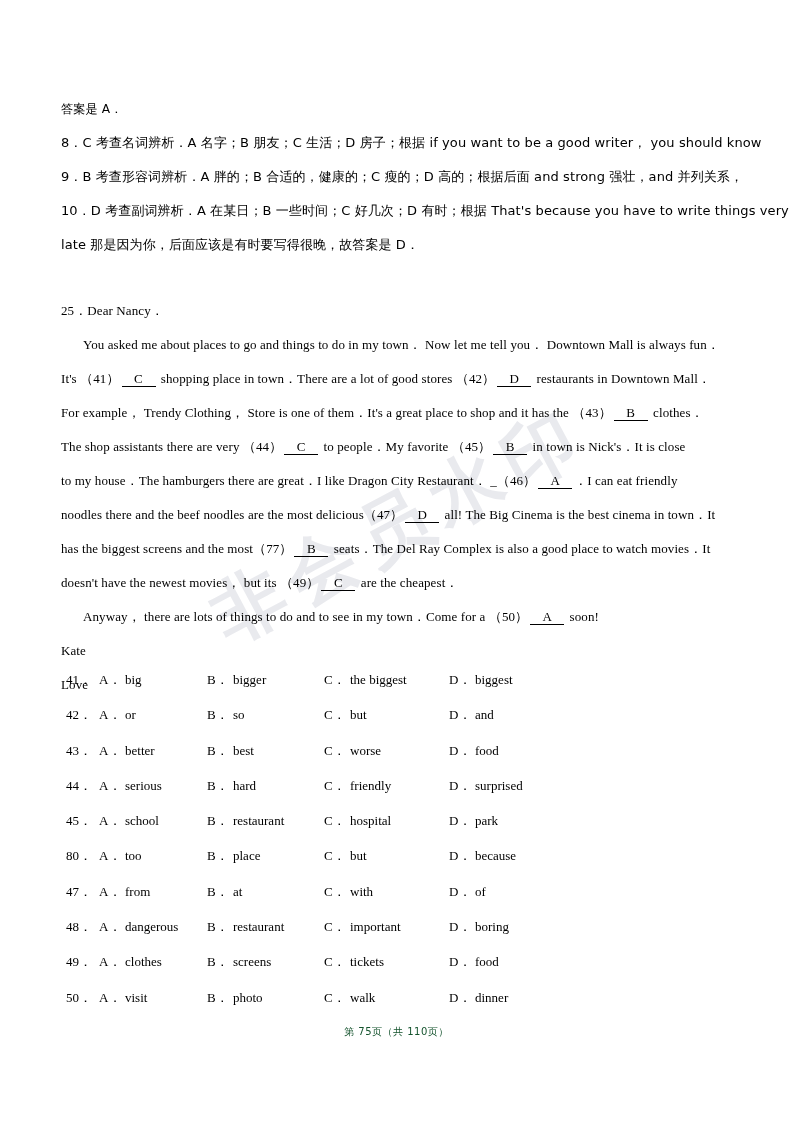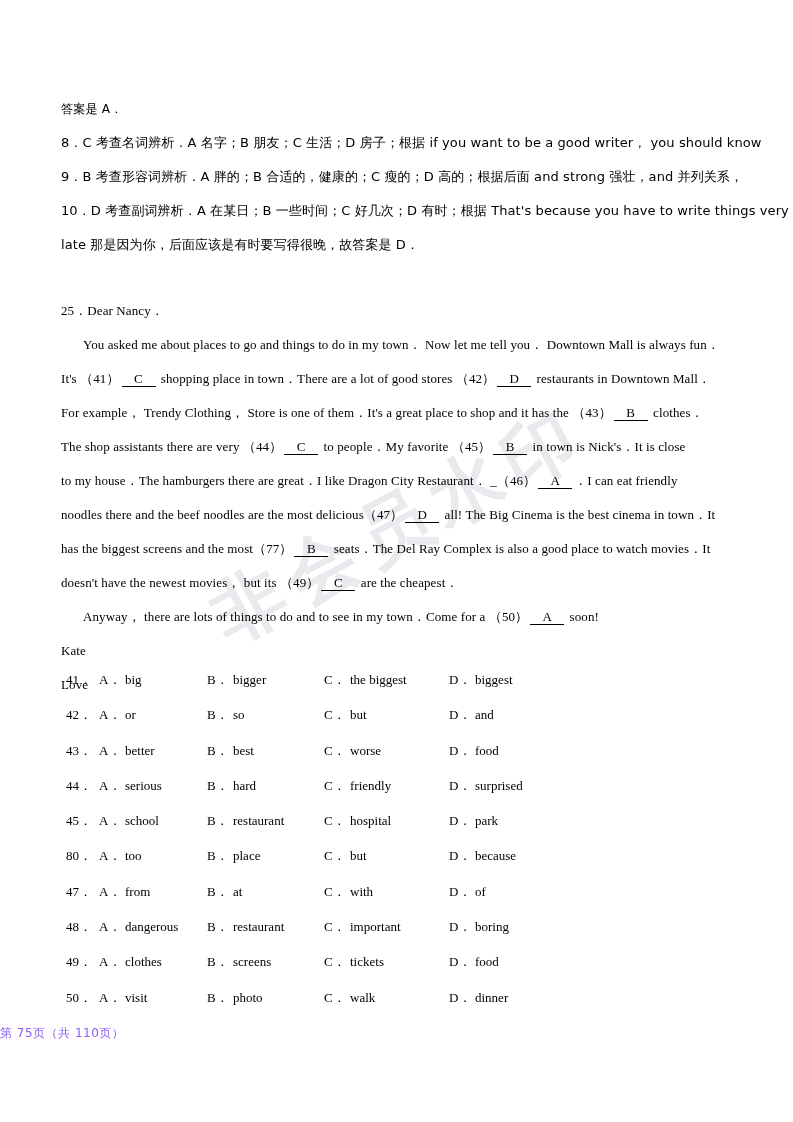--- a/index.html
+++ b/index.html
@@ -114,23 +114,24 @@
     flex: 0 0 26px;
   }
   .opt-text { }
 
   
   .footer {
     position: absolute;
     left: 0;
     right: 0;
     top: 1025px;
+    text-align: center;
     font-family: "DejaVu Sans", "Liberation Sans", sans-serif;
-    font-size: 12px;
-    color: #8b5cf6;
+    font-size: 10px;
+    color: #14532d;
     letter-spacing: 0.5px;
   }
 </style>
 </head>
 <body>
 
 <div class="page">
 
   <div class="watermark">
     <div class="watermark-text">非会员水印</div>

